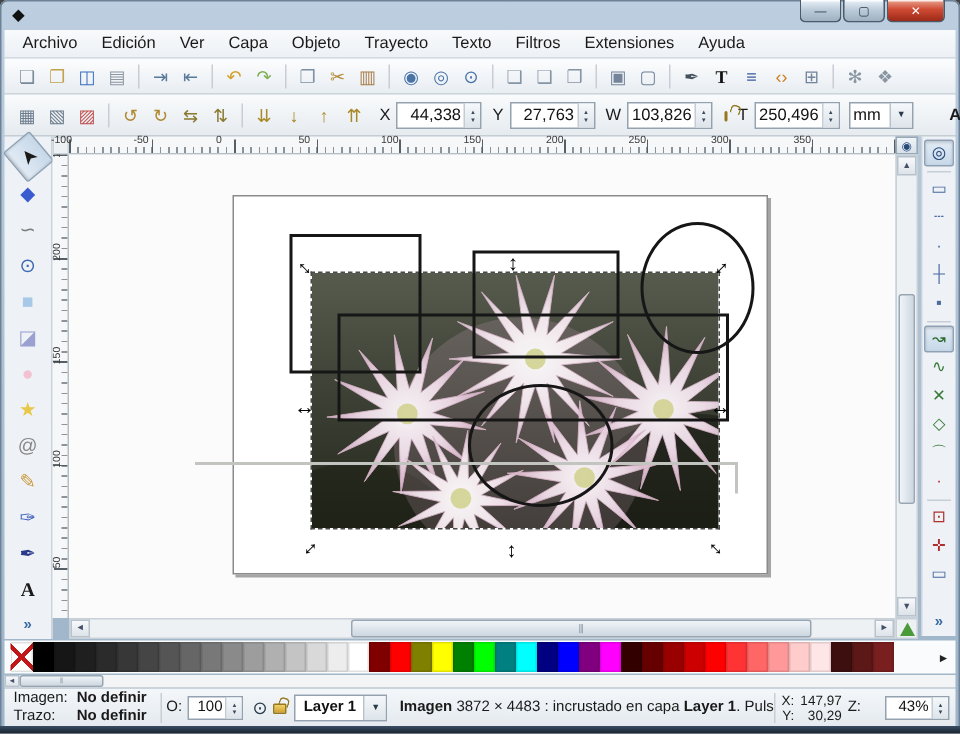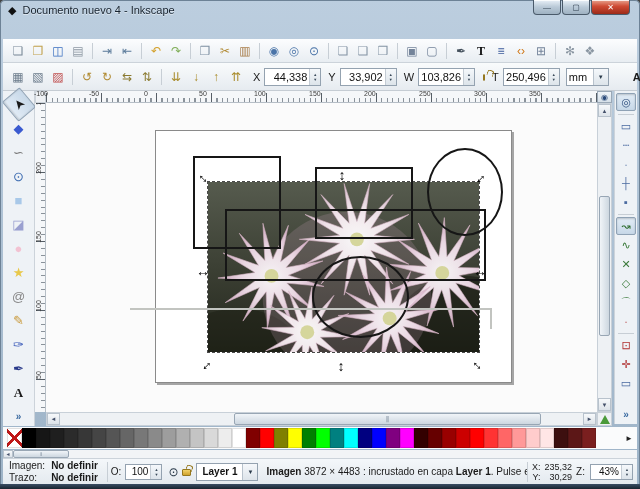--- a/index.html
+++ b/index.html
@@ -141,34 +141,45 @@
   .zfld .box{height:16px;} .zfld .box .val{width:30px;font-size:10px;padding-top:1px;}
   .bottomframe{position:absolute;left:0;right:0;bottom:0;height:5px;background:linear-gradient(#3a4d64,#18242f);}
 </style>
 </head>
 <body>
 
 <div class="window" data-name="inkscape-window">
 
   <div class="titlebar" data-name="titlebar">
     <span class="appicon" data-name="inkscape-logo-icon">◆</span>
-    <span class="title" data-name="window-title">Documento nuevo 4 - Inkscape</span>
     <div class="winbtns" data-name="window-controls">
       <div class="wb" data-name="minimize-button">
           <span data-name="minimize-icon">—</span>
         </div>
       <div class="wb" data-name="maximize-button">
           <span data-name="maximize-icon">▢</span>
         </div>
       <div class="wb close" data-name="close-button">
           <span data-name="close-icon">✕</span>
         </div>
     </div>
   </div>
 
+  <div class="menubar" data-name="menu-bar">
+    <span class="mi" data-name="menu-item">Archivo</span>
+      <span class="mi" data-name="menu-item">Edición</span>
+      <span class="mi" data-name="menu-item">Ver</span>
+      <span class="mi" data-name="menu-item">Capa</span>
+      <span class="mi" data-name="menu-item">Objeto</span>
+      <span class="mi" data-name="menu-item">Trayecto</span>
+      <span class="mi" data-name="menu-item">Texto</span>
+      <span class="mi" data-name="menu-item">Filtros</span>
+      <span class="mi" data-name="menu-item">Extensiones</span>
+      <span class="mi" data-name="menu-item">Ayuda</span>
+  </div>
 
   <div class="cmdbar" data-name="command-toolbar" id="cmdicons">
       <span class="tbi" data-name="document-new-icon" style="color: rgb(123, 138, 153);">❏</span>
       <span class="tbi" data-name="document-open-icon" style="color: rgb(194, 162, 78);">❐</span>
       <span class="tbi" data-name="document-save-icon" style="color: rgb(58, 111, 192);">◫</span>
       <span class="tbi" data-name="document-print-icon" style="color: rgb(141, 152, 163);">▤</span>
       <i class="vsep" data-name="separator"></i>
       <span class="tbi" data-name="import-icon" style="color: rgb(90, 122, 154);">⇥</span>
       <span class="tbi" data-name="export-icon" style="color: rgb(90, 122, 154);">⇤</span>
       <i class="vsep" data-name="separator"></i>
@@ -219,21 +230,21 @@
     <span class="fld" data-name="x-field">
       <span data-name="x-label">X</span>
       <span class="box" data-name="x-input">
           <span class="val" data-name="x-value">44,338</span>
           <span class="spincol" data-name="x-spinner"></span>
         </span>
     </span>
     <span class="fld" data-name="y-field">
       <span data-name="y-label">Y</span>
       <span class="box" data-name="y-input">
-          <span class="val" data-name="y-value">33,902</span>
+          <span class="val" data-name="y-value">27,763</span>
           <span class="spincol" data-name="y-spinner"></span>
         </span>
     </span>
     <span class="fld" data-name="width-field">
       <span data-name="width-label">W</span>
       <span class="box" data-name="width-input">
           <span class="val" data-name="width-value">103,826</span>
           <span class="spincol" data-name="width-spinner"></span>
         </span>
     </span>
@@ -456,27 +467,27 @@
     <span class="lockicon" data-name="layer-lock-icon" style="margin-left:2px;"></span>
     <div class="layerdd" data-name="layer-selector">
       <span class="lval" data-name="current-layer">Layer 1</span>
       <span class="ddbtn" data-name="chevron-down-icon"></span>
     </div>
     <div class="msg" data-name="status-message">
       <b data-name="status-message-bold">Imagen</b><span data-name="status-message-text"> 3872 × 4483 : incrustado en capa </span><b data-name="status-message-layer">Layer 1</b><span data-name="status-message-tail">. Pulse en la se</span>
     </div>
     <div class="xy" data-name="cursor-coordinates">
       <span data-name="cursor-x-label">X:</span>
-      <span data-name="cursor-x-value">235,32</span>
+      <span data-name="cursor-x-value">147,97</span>
       <span data-name="cursor-y-label">Y:</span>
       <span data-name="cursor-y-value">30,29</span>
     </div>
     <div class="zfld" data-name="zoom-field">
       <span data-name="zoom-label">Z:</span>
-      <span class="box" style="margin-left:5px;" data-name="zoom-input">
+      <span class="box" style="margin-left:16px;" data-name="zoom-input">
           <span class="val" data-name="zoom-value">43%</span>
           <span class="spincol" data-name="zoom-spinner"></span>
         </span>
     </div>
   </div>
 
   <div class="bottomframe" data-name="window-bottom-frame"></div>
 </div>
 
 </body></html>

